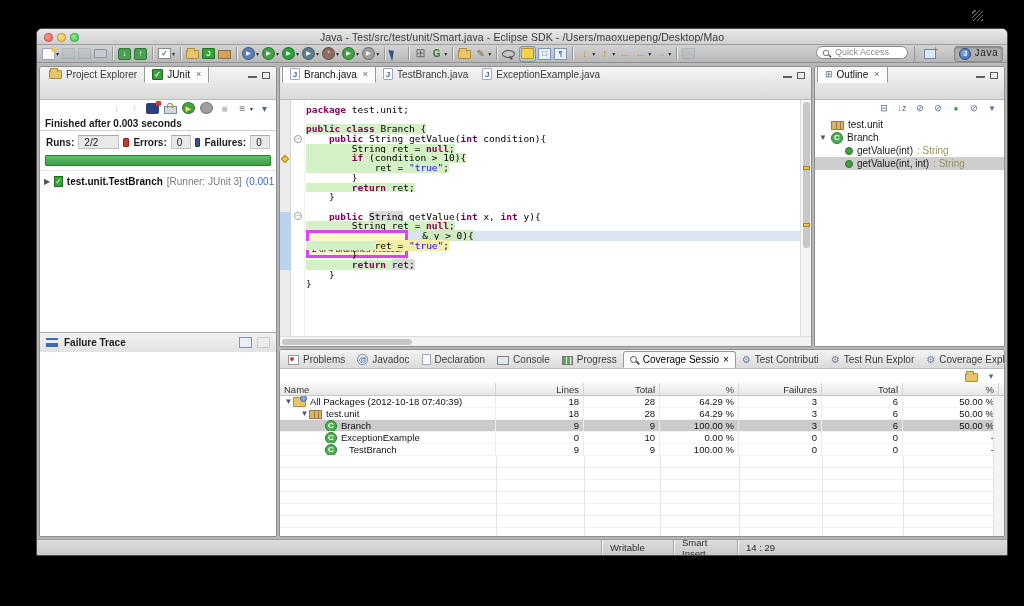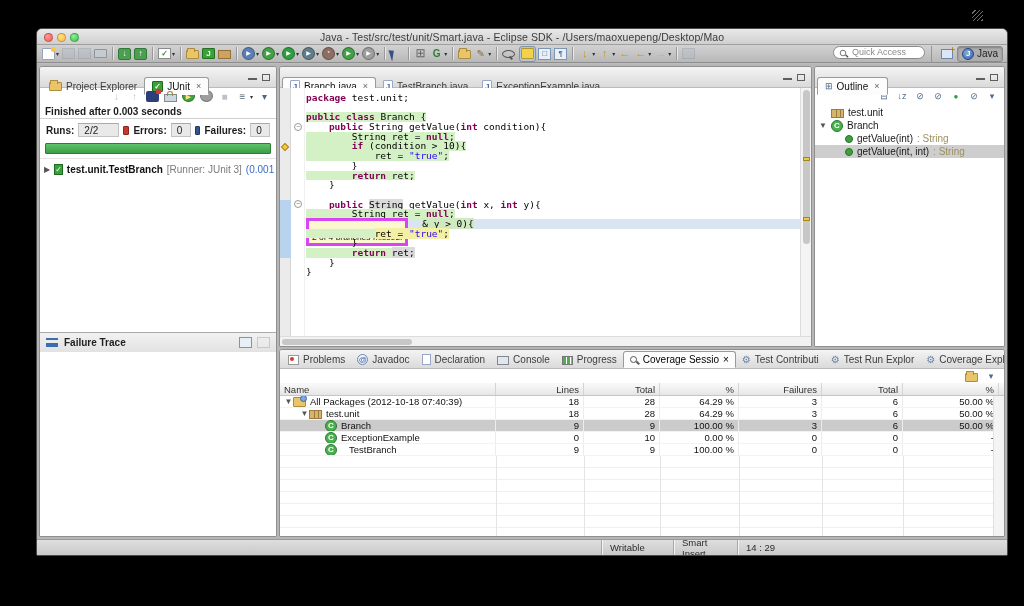--- a/index.html
+++ b/index.html
@@ -45,42 +45,42 @@
   .i-search{width:8px;height:8px;border:1.6px solid #555;border-radius:50%;position:relative;margin:1px 2px 0 0;}
   .i-search::after{content:"";position:absolute;left:6px;top:6px;width:4px;height:1.6px;background:#555;transform:rotate(45deg);}
   .i-hl{width:11px;height:11px;background:#f2d24b;border:1px solid #b4962c;border-radius:1px;}
   .i-tog{width:12px;height:12px;border:1px solid #7c95b5;background:#e9eff7;color:#44618a;font-size:8px;display:flex;align-items:center;justify-content:center;}
   .i-nav{font-size:11px;font-weight:bold;color:#c8941e;}
   
   #qa-wrap{margin-left:auto;display:flex;gap:6px;}
   #quick-access{width:92px;height:13px;background:#fff;border:1px solid #8a8a8a;border-radius:7px;
     display:flex;align-items:center;padding:0 5px;gap:3px;}
   #quick-access .qtxt{font-size:9px;color:#8a8a8a;white-space:nowrap;}
-  #persp{display:flex;align-items:center;gap:0;border-left:1px solid #969696;padding-left:5px;}
+  #persp{display:flex;align-items:center;gap:14px;border-left:1px solid #969696;padding-left:5px;font-family:Liberation Mono, monospace;}
   .pbtn{height:16px;display:flex;align-items:center;gap:3px;padding:0 4px;border-radius:3px;font-size:10px;color:#222;}
   .pbtn.pressed{background:#aeaeae;border:1px solid #8a8a8a;box-shadow:inset 0 1px 2px rgba(0,0,0,.25);}
   .i-perspwin{width:12px;height:10px;background:#dce6f4;border:1px solid #6f87ab;position:relative;}
   .i-perspwin::after{content:"+";position:absolute;right:-3px;top:-5px;color:#b07c16;font-size:8px;font-weight:bold;}
   .i-java{width:12px;height:12px;border-radius:50%;background:radial-gradient(circle at 35% 35%,#7ea7e0,#3a66b0);border:1px solid #27477c;position:relative;}
   .i-java::after{content:"J";position:absolute;left:3px;top:0px;font-size:8px;color:#fff;font-weight:bold;}
   #grip{position:absolute;left:972px;top:10px;width:11px;height:11px;
     background:repeating-linear-gradient(135deg,transparent 0 2px,#8a8a8a 2px 3px);opacity:.8;}
   
   #main{position:absolute;left:0;top:35px;right:0;bottom:16px;background:#b6b6b6;padding:2px;
     display:flex;gap:2px;}
   .vpanel{background:#fff;border:1px solid #8f8f8f;border-radius:3px 3px 1px 1px;overflow:hidden;display:flex;flex-direction:column;}
   #left-col{width:238px;flex:none;}
   #right-col{flex:1;display:flex;flex-direction:column;gap:2px;min-width:0;}
   #top-row{height:281px;display:flex;gap:2px;min-width:0;}
   #editor-panel{width:533px;flex:none;}
   #outline-panel{flex:1;min-width:0;}
   #bottom-panel{flex:1;min-height:0;}
   
   .vhead{height:20px;background:linear-gradient(#f4f4f4,#dadada);border-bottom:1px solid #bcbcbc;
-    display:flex;padding:10px 2px;flex:none;position:relative;}
+    display:flex;align-items:flex-end;padding:16px 2px;flex:none;position:relative;}
   .vtab{height:18px;display:flex;align-items:center;gap:4px;padding:0 7px;font-size:10px;color:#3c3c3c;
     border-radius:3px 3px 0 0;white-space:nowrap;}
   .vtab.active{background:#fcfcfc;border:1px solid #9a9a9a;border-bottom:1px solid #fcfcfc;color:#111;}
   .vtab .close{font-size:9px;color:#666;margin-left:2px;}
   .winbtns{margin-left:auto;display:flex;gap:5px;align-items:center;padding:0 4px 4px 0;}
   .b-min{width:9px;height:3px;border-top:2px solid #5e5e5e;margin-top:4px;}
   .b-max{width:8px;height:7px;border:1.5px solid #5e5e5e;}
   
   .ic-folder{width:13px;height:9px;background:#e9c469;border:1px solid #ad8c3d;border-radius:1px;position:relative;margin-top:1px;}
   .ic-folder::before{content:"";position:absolute;left:0;top:-3px;width:6px;height:3px;background:#e9c469;border:1px solid #ad8c3d;border-bottom:none;}

